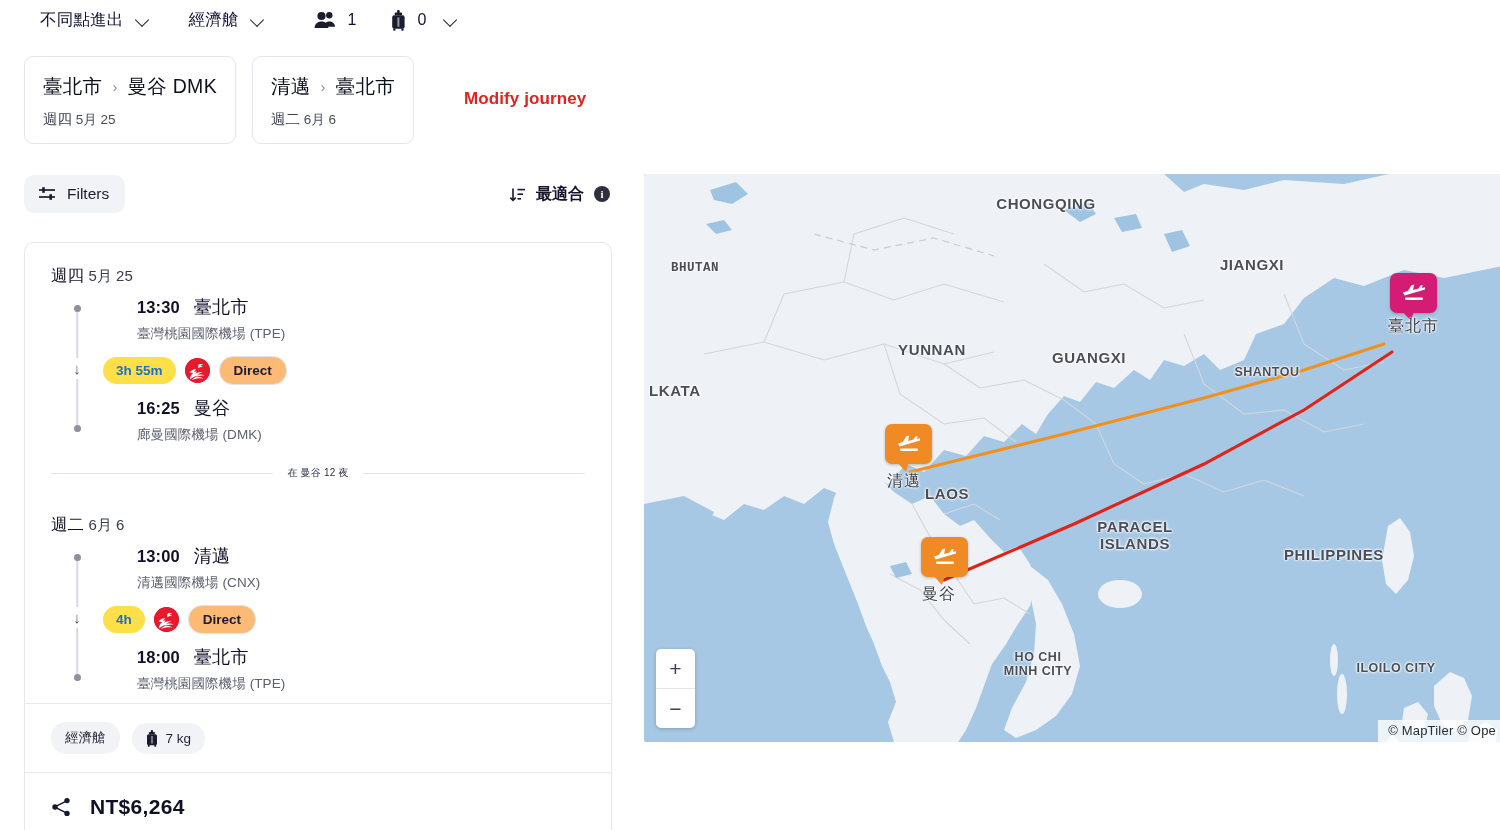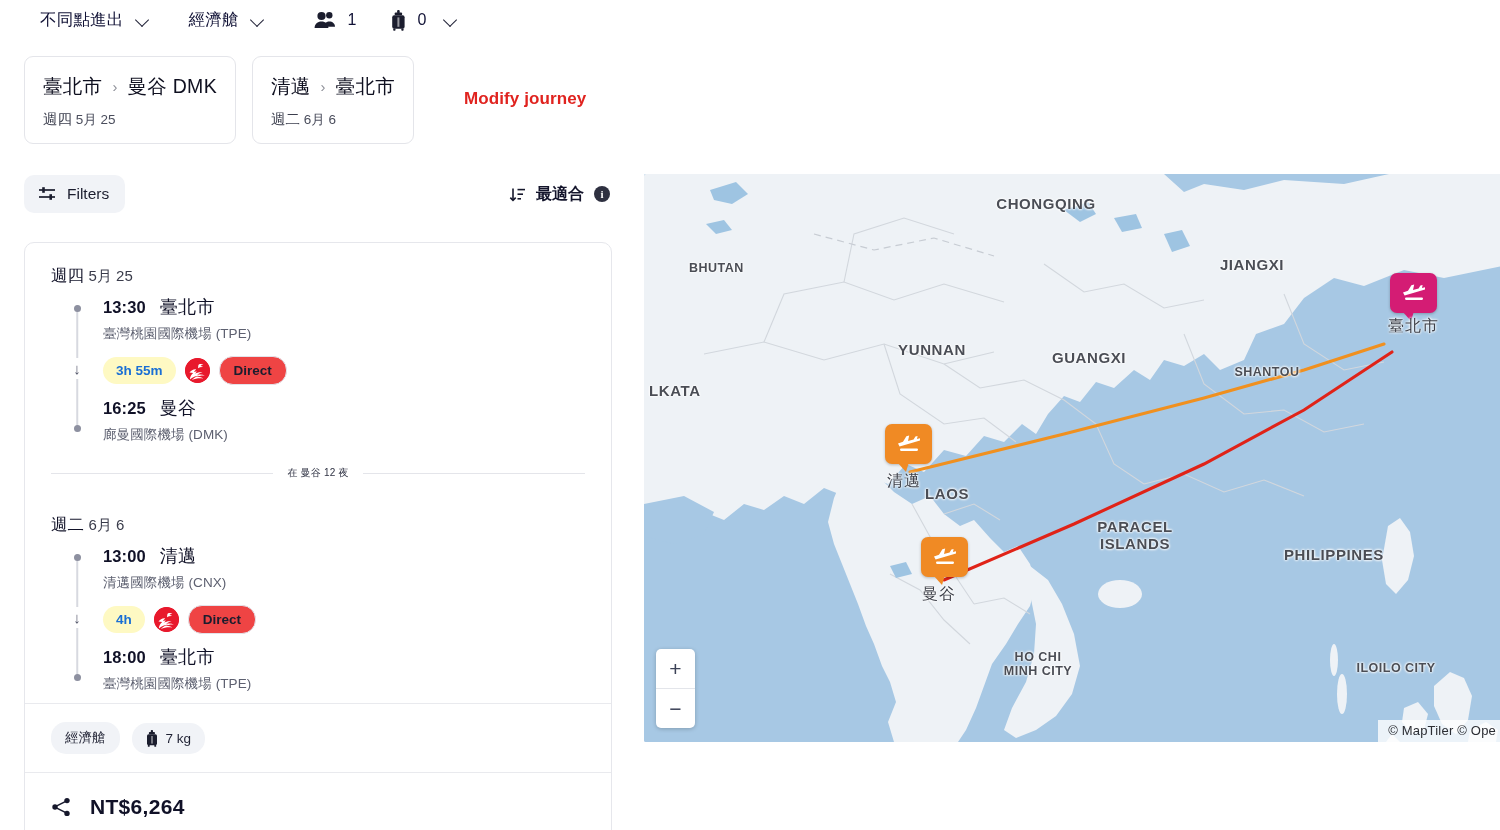--- a/index.html
+++ b/index.html
@@ -114,33 +114,33 @@
   }
   .dot {
     width: 7px; height: 7px; border-radius: 50%;
     background: #8d90a0; position: relative; z-index: 2;
   }
   .arrow-dn {
     position: relative; z-index:2; background:#fff;
     font-size: 15px; color: #53566a; line-height: 1; padding: 3px 0;
   }
   .segs { flex: 1; padding-left: 16px; }
-  .stop { margin-bottom: 2px; }
+  .stop { margin-bottom: 2px; margin-left: 34px; }
   .stop-main { display: flex; align-items: baseline; gap: 14px; }
   .stop-time { font-size: 16.5px; font-weight: 700; color: #101127; letter-spacing: .1px; }
   .stop-city { font-size: 18px; color: #101127; letter-spacing: .4px; }
   .stop-airport { font-size: 13.5px; color: #5d6070; margin-top: 6px; letter-spacing: .1px; }
 
   .mid-row { display: flex; align-items: center; gap: 9px; padding: 11px 0 11px 0; }
   .chip-dur {
-    background: #fef9c3; color: #1a6fd4; font-size: 13.5px; font-weight: 700;
+    background: #fde047; color: #1a6fd4; font-size: 13.5px; font-weight: 700;
     border-radius: 14px; padding: 6px 13px;
   }
   .chip-plain {
-    background: #ef4444; border: 1px solid #e2e3ea; color: #1b1d2e;
+    background: #fdba74; border: 1px solid #e2e3ea; color: #1b1d2e;
     font-size: 13.5px; font-weight: 600; border-radius: 14px; padding: 6px 14px;
   }
   .airline-logo {
     width: 25px; height: 25px; border-radius: 50%;
     background: #e8192c; display:flex; align-items:center; justify-content:center;
     flex: none; overflow: hidden;
   }
   .airline-logo svg { display:block; }
 
   
@@ -518,21 +518,21 @@
       <path d="M246 392 L262 388 L268 400 L252 404 Z" fill="#9ec4e2"></path>
 
       <path d="M0 330 L40 322 L70 338 L60 360 L30 370 L0 362 Z" fill="#a7c8e4"></path>
 
       <path d="M266 298 L420 260 L560 224 L660 196 L740 170" stroke="#f0901f" stroke-width="3.1" fill="none" stroke-linecap="round"></path>
       <path d="M300 406 L430 350 L560 290 L660 236 L748 178" stroke="#e02318" stroke-width="3.1" fill="none" stroke-linecap="round"></path>
     </svg>
 
     <div class="map-label" style="left:402px; top:21px;  transform:translateX(-50%);">CHONGQING</div>
     <div class="map-label" style="left:608px; top:82px;  transform:translateX(-50%);">JIANGXI</div>
-    <div class="map-label sm" style="left:45px;  top:87px;">BHUTAN</div>
+    <div class="map-label sm" style="left:27px;  top:87px;font-family:Liberation Mono, monospace;">BHUTAN</div>
     <div class="map-label" style="left:288px; top:167px; transform:translateX(-50%);">YUNNAN</div>
     <div class="map-label" style="left:445px; top:175px; transform:translateX(-50%);">GUANGXI</div>
     <div class="map-label" style="left:5px;   top:208px;">LKATA</div>
     <div class="map-label sm" style="left:623px; top:191px; transform:translateX(-50%);">SHANTOU</div>
     <div class="map-label" style="left:303px; top:311px; transform:translateX(-50%);">LAOS</div>
     <div class="map-label" style="left:491px; top:344px; transform:translateX(-50%);">PARACEL
 ISLANDS</div>
     <div class="map-label" style="left:690px; top:372px; transform:translateX(-50%);">PHILIPPINES</div>
     <div class="map-label sm" style="left:394px; top:476px; transform:translateX(-50%);">HO CHI
 MINH CITY</div>

